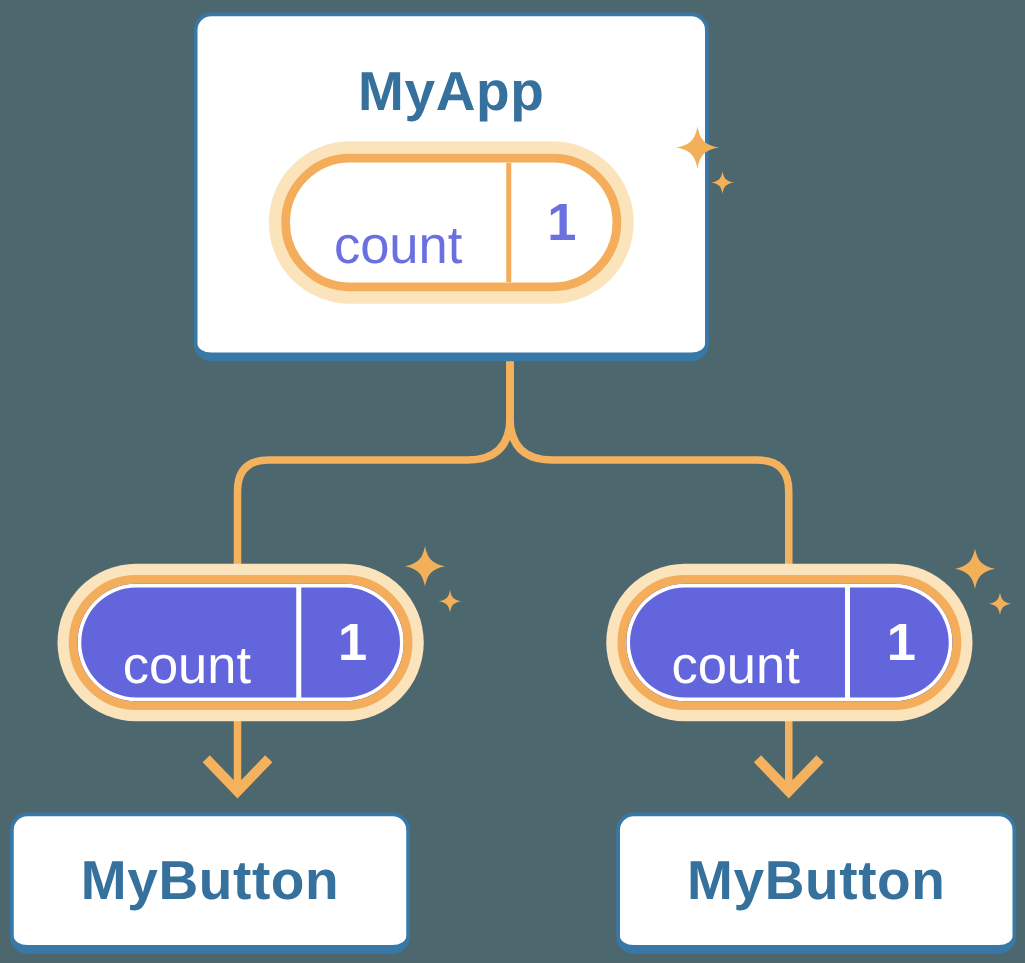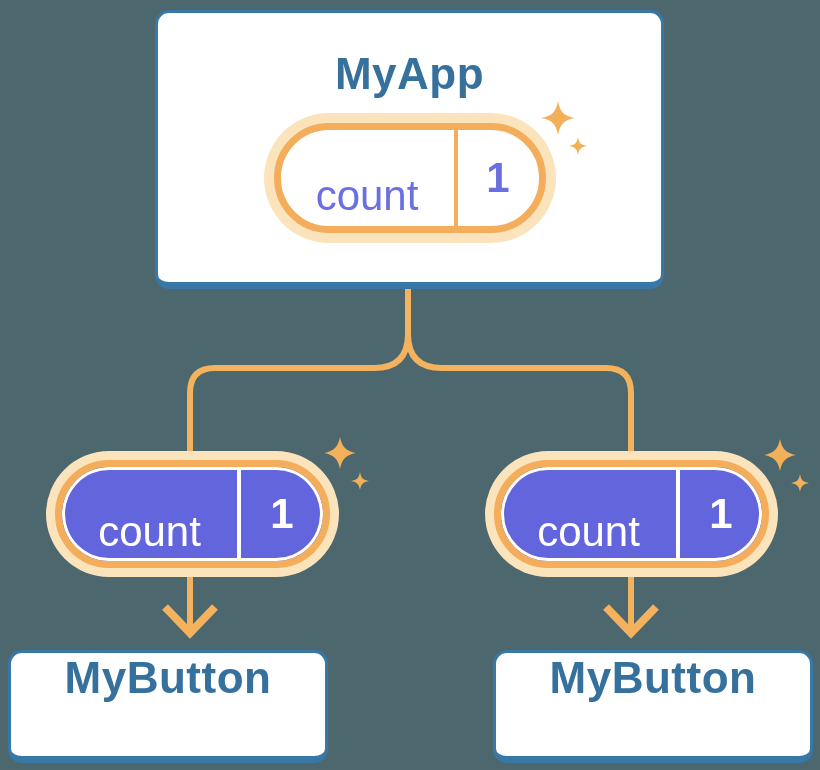--- a/index.html
+++ b/index.html
@@ -44,37 +44,38 @@
   }
   .card {
     position: absolute;
     background: var(--color-card-bg);
     border: 3px solid var(--color-card-border);
     border-bottom-width: 7px;
     border-radius: 14px;
   }
   .root-card {
     left: 155px; top: 10px;
-    width: 509px; height: 279px;
+    width: 412px; height: 279px;
   }
   .root-card .card-title {
     position: absolute;
     top: 36px; left: 0;
     width: 100%;
     text-align: center;
   }
   .card-title {
     font-size: 44px;
     font-weight: 700;
     color: var(--color-node-label);
     letter-spacing: 0.5px;
   }
   .child-card {
     width: 320px; height: 113px;
     display: flex;
+    align-items: center;
     justify-content: center;
   }
   .child-left  { left: 8px;   top: 650px; }
   .child-right { left: 493px; top: 650px; }
   .pill {
     position: absolute;
     display: flex;
     align-items: stretch;
     border-radius: 999px;
     border: 7px solid var(--color-pill-ring);

